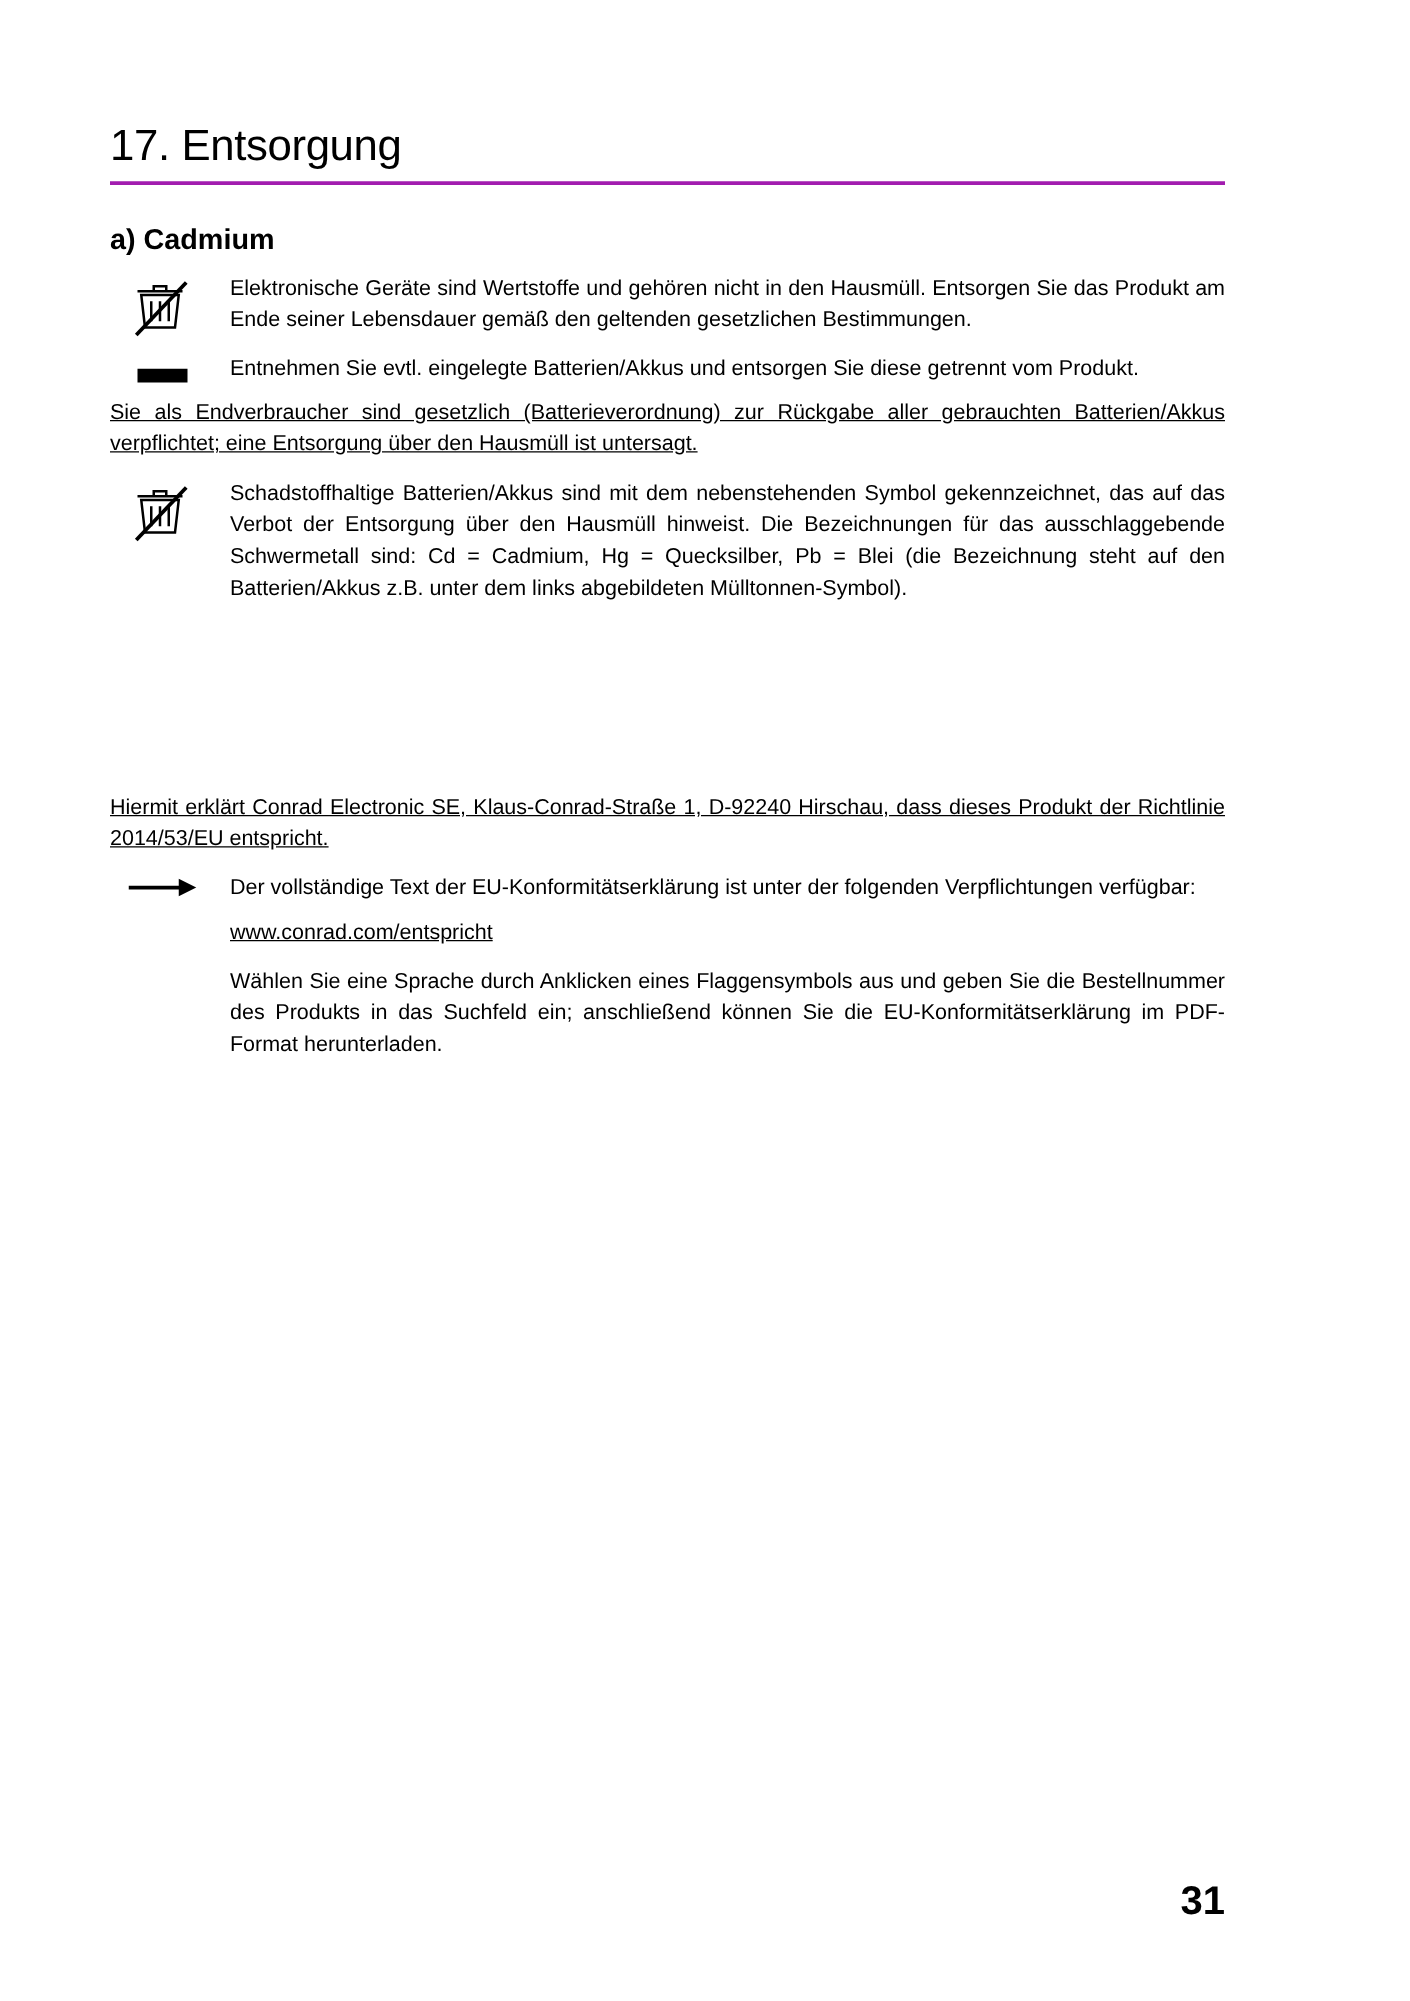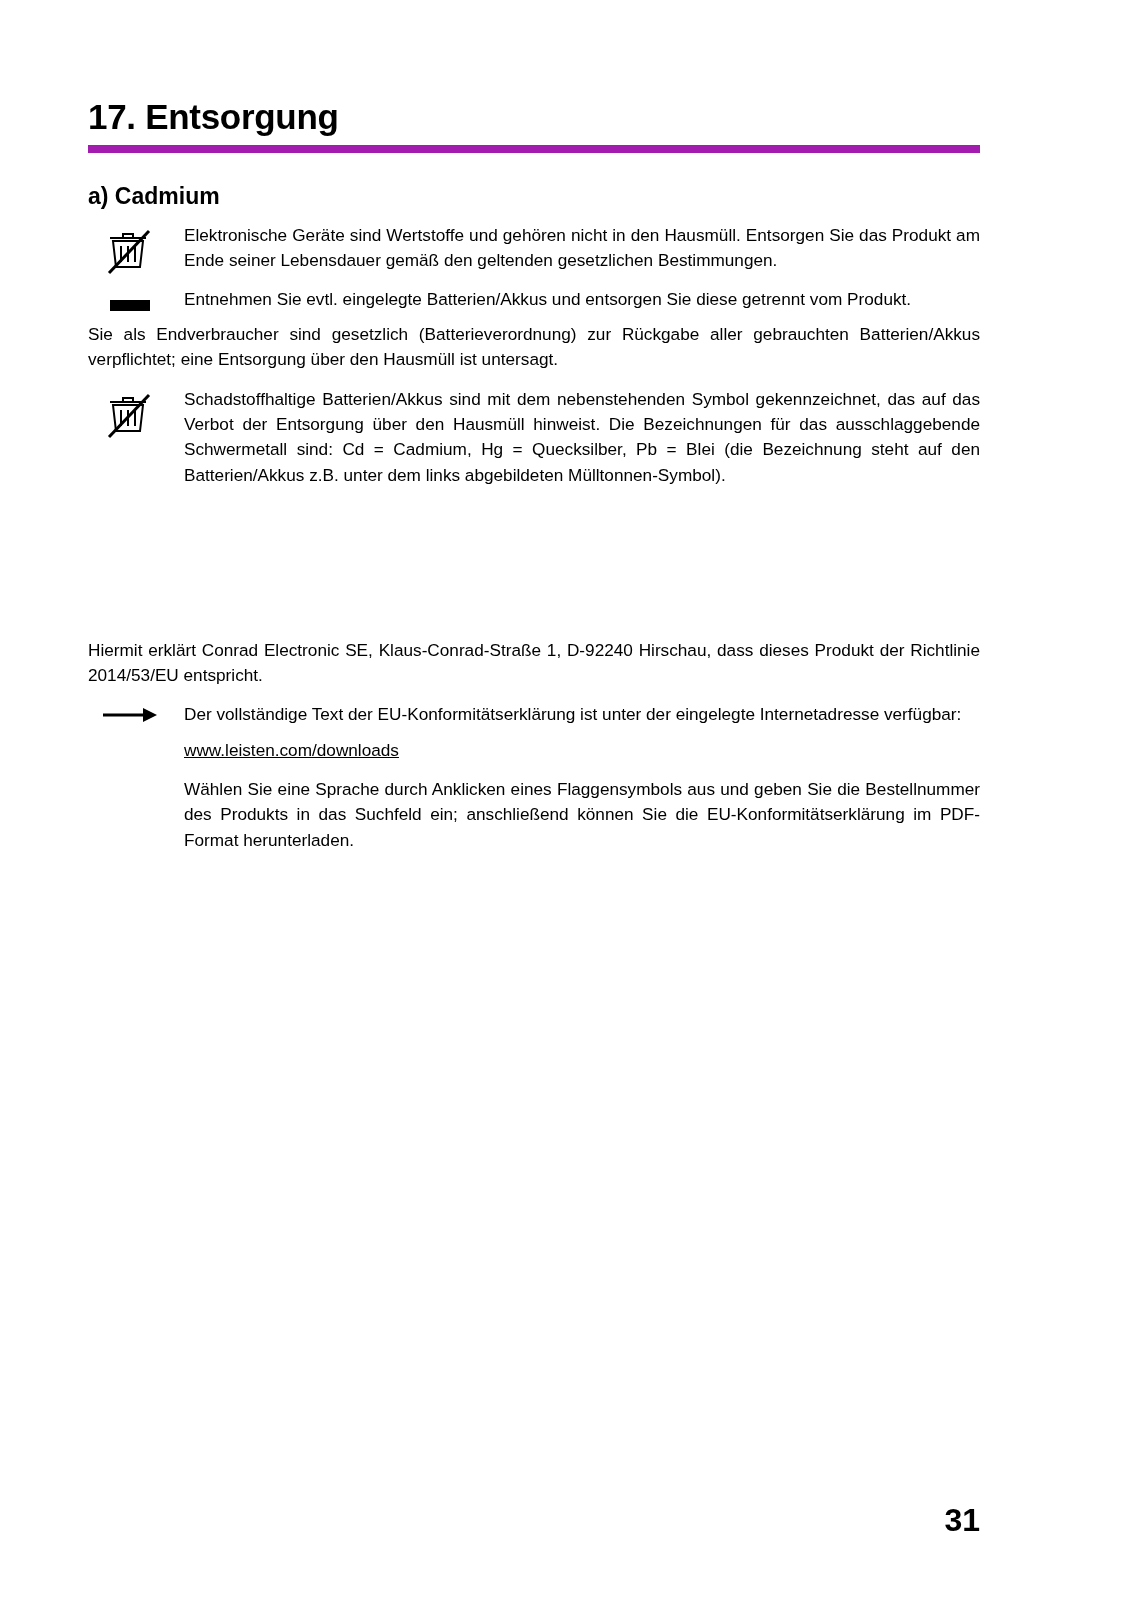--- a/index.html
+++ b/index.html
@@ -20,44 +20,45 @@
     left: 0; top: 0;
     width: 1128px;
     height: 1601px;
     box-sizing: border-box;
     padding: 96px 148px 0 88px;
   }
 
   
   .chapter-title {
     font-size: 35px;
-    font-weight: bold;
+    font-weight: normal;
     letter-spacing: -0.3px;
     margin: 0;
     padding: 0 0 8px 0;
-    border-bottom: 8px solid #a21caf;
+    border-bottom: 3px solid #a21caf;
     line-height: 1.18;
   }
   .chapter-title.big {
     font-size: 40px;
     padding-bottom: 10px;
   }
   .sub-title {
     font-size: 23px;
     font-weight: bold;
     margin: 30px 0 12px 0;
     line-height: 1.2;
   }
 
   
   p.body {
     font-size: 17.2px;
     line-height: 1.47;
     margin: 0 0 14px 0;
     text-align: justify;
+    text-decoration: underline;
   }
   .indent-block {
     display: flex;
     align-items: flex-start;
     margin: 0 0 10px 0;
   }
   .indent-block .icon-col {
     flex: 0 0 84px;
     display: flex;
     justify-content: center;
@@ -172,22 +173,22 @@
   <div class="indent-block">
     <div class="icon-col">
       <span>
         <svg class="icon-arrow" viewBox="0 0 58 18" xmlns="http://www.w3.org/2000/svg">
           <line x1="2" y1="9" x2="44" y2="9" stroke="#000" stroke-width="3"></line>
           <polygon points="42,2 56,9 42,16" fill="#000"></polygon>
         </svg>
       </span>
     </div>
     <div class="text-col">
-      <p>Der vollständige Text der EU-Konformitätserklärung ist unter der eingelegte Internetadresse verfügbar:</p>
+      <p>Der vollständige Text der EU-Konformitätserklärung ist unter der folgenden Verpflichtungen verfügbar:</p>
       <p style="margin-bottom:14px;">
-        <a class="link" href="#">www.leisten.com/downloads</a>
+        <a class="link" href="#">www.conrad.com/entspricht</a>
       </p>
       <p>Wählen Sie eine Sprache durch Anklicken eines Flaggensymbols aus und geben Sie die Bestellnummer des Produkts in das Suchfeld ein; anschließend können Sie die EU-Konformitätserklärung im PDF-Format herunterladen.</p>
     </div>
   </div>
 
   <div class="page-number">31</div>
 </div>
 
 </body></html>

